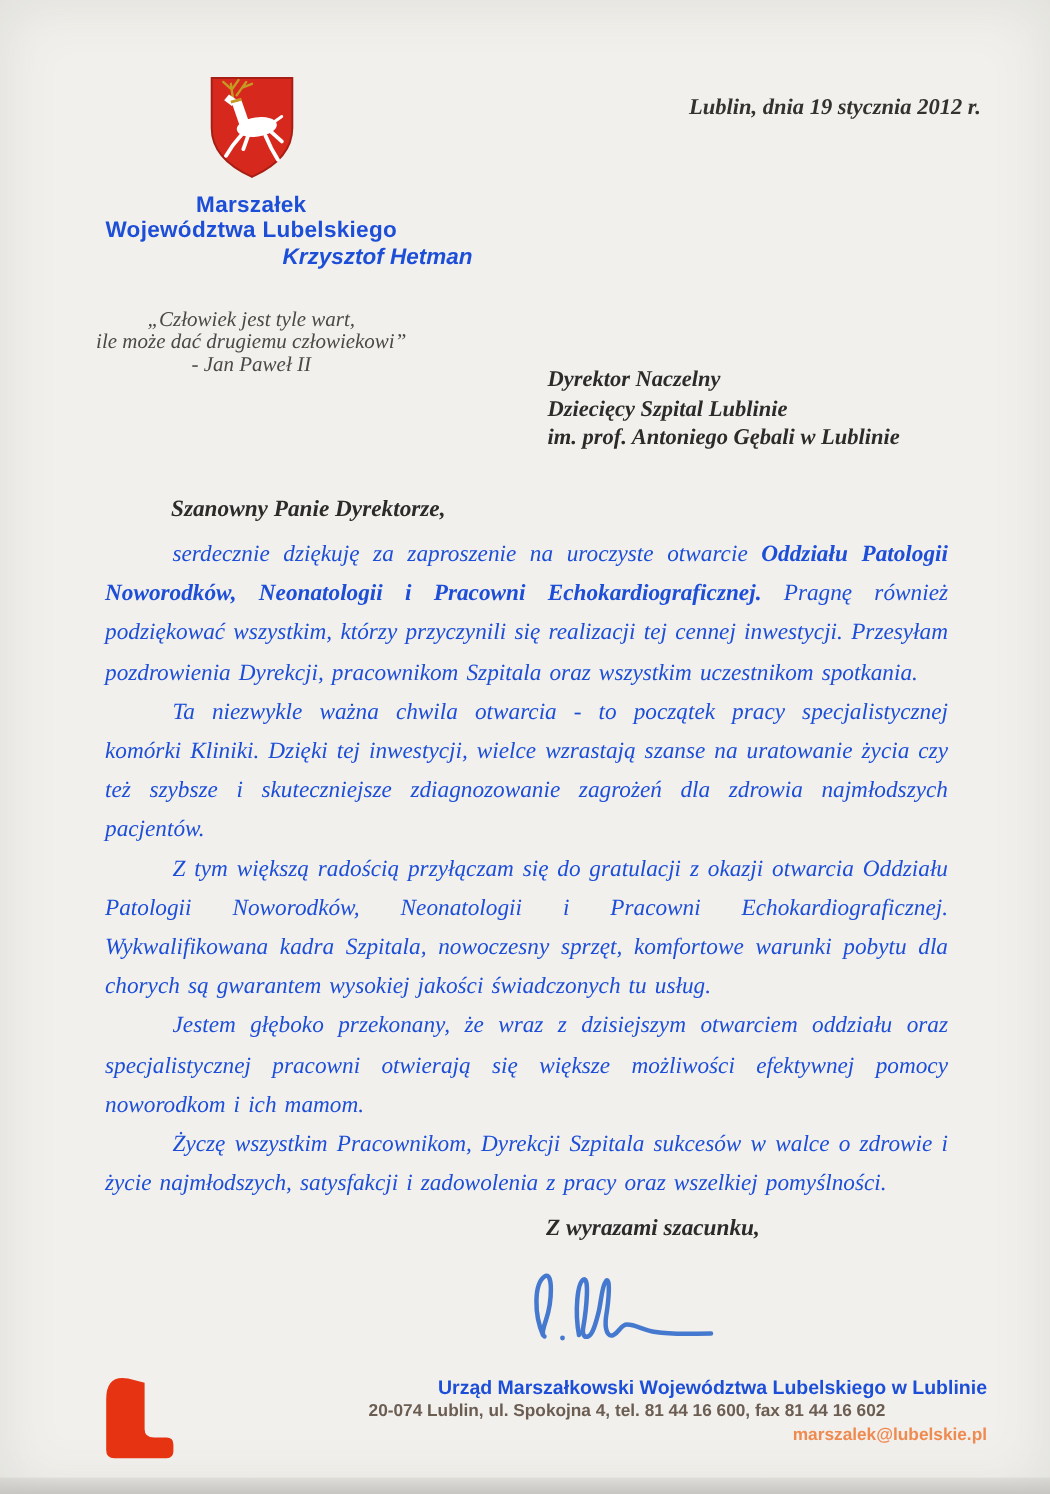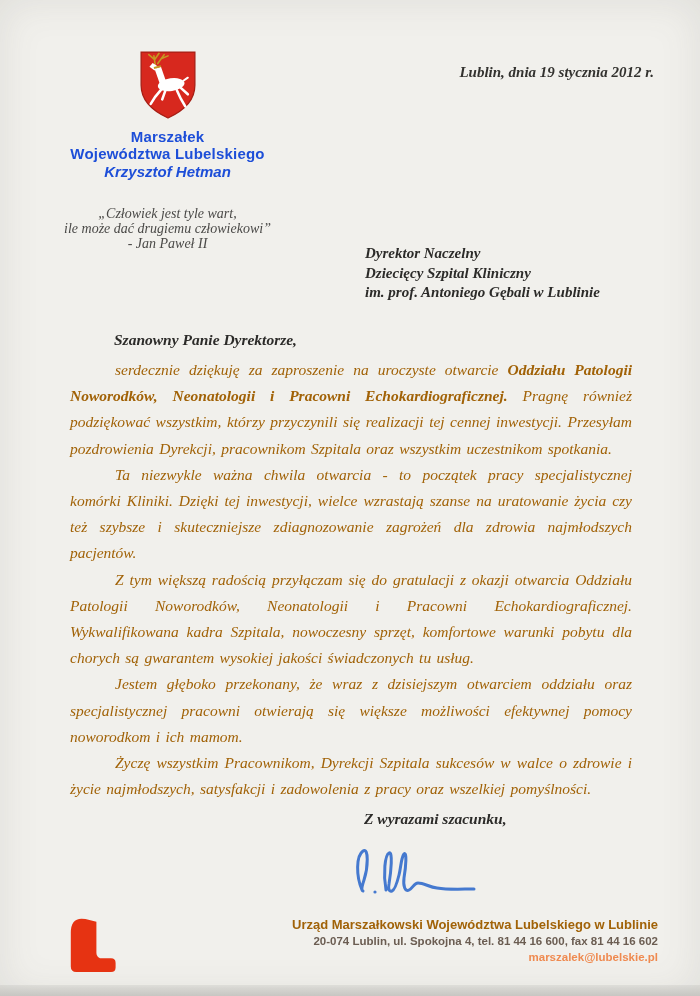--- a/index.html
+++ b/index.html
@@ -21,21 +21,21 @@
   }
   
   .crest{position:absolute;left:136px;top:48px;width:64px;height:74px;}
   .sender-block{
     position:absolute;left:20px;top:128px;width:295px;
     text-align:center;
     font-family:"Liberation Sans", sans-serif;
     color:#1d4ed8;
   }
   .sender-title{font-size:15px;font-weight:bold;line-height:17px;letter-spacing:0.2px;}
-  .sender-name{font-size:15px;font-weight:bold;font-style:italic;line-height:18px;margin-top:1px;}
+  .sender-name{font-size:15px;font-weight:bold;font-style:italic;line-height:18px;margin-top:1px;text-align:right;}
   .quote-block{
     position:absolute;left:20px;top:206px;width:295px;
     text-align:center;
     font-style:italic;font-weight:normal;
     font-size:14px;line-height:15px;color:#4a4947;
   }
   .date-line{
     position:absolute;right:46px;top:64px;
     font-style:italic;font-weight:bold;font-size:15px;color:#33322f;
   }
@@ -45,38 +45,38 @@
     font-style:italic;font-weight:bold;font-size:15px;line-height:19.5px;color:#2c2b29;
   }
   
   .salutation{
     position:absolute;left:114px;top:331px;
     font-style:italic;font-weight:bold;font-size:15.5px;color:#2c2b29;
   }
   .letter-body{
     position:absolute;left:70px;top:357px;width:562px;
     font-style:italic;font-size:15.5px;line-height:26.2px;
-    text-align:justify;word-spacing:1.5px;color:#a16207;
+    text-align:justify;word-spacing:1.5px;color:#1d4ed8;
   }
   .letter-body p{margin:0;text-indent:45px;}
   .letter-body b{font-weight:bold;}
   .closing{
     position:absolute;left:364px;top:810px;
     font-style:italic;font-weight:bold;font-size:15.5px;color:#2c2b29;
   }
   .signature{position:absolute;left:348px;top:826px;width:145px;height:85px;}
   
   .footer-logo{position:absolute;left:58px;top:908px;width:64px;height:66px;}
   .footer-text{
     position:absolute;right:42px;top:916px;width:480px;
     text-align:right;
     font-family:"Liberation Sans", sans-serif;
   }
-  .footer-org{font-size:13px;font-weight:bold;color:#a16207;line-height:17px;}
-  .footer-address{font-size:11.5px;font-weight:bold;color:#6b5d52;line-height:16px;}
+  .footer-org{font-size:13px;font-weight:bold;color:#1d4ed8;line-height:17px;}
+  .footer-address{font-size:11.5px;font-weight:bold;color:#6b5d52;line-height:16px;text-align:center;}
   .footer-email{font-size:11.5px;font-weight:bold;color:#ef8a50;line-height:16px;}
 </style>
 </head>
 <body>
 
 <div class="page">
 
   <svg class="crest" viewBox="0 0 100 115">
     <path d="M8,6 L92,6 L92,58 Q92,90 50,109 Q8,90 8,58 Z" fill="#d7281e" stroke="#a61e14" stroke-width="2"></path>
     <path d="M30,26 L28,12 M29,18 L20,10 M29,18 L36,8 M34,24 L44,10 M40,16 L50,12" stroke="#c49a22" stroke-width="2.5" fill="none" stroke-linecap="round"></path>
@@ -97,21 +97,21 @@
   <div class="quote-block">
     <div>„Człowiek jest tyle wart,</div>
     <div>ile może dać drugiemu człowiekowi”</div>
     <div>- Jan Paweł II</div>
   </div>
 
   <div class="date-line">Lublin, dnia 19 stycznia 2012 r.</div>
 
   <div class="recipient">
     <div>Dyrektor Naczelny</div>
-    <div>Dziecięcy Szpital Kliniczny</div>
+    <div>Dziecięcy Szpital Lublinie</div>
     <div>im. prof. Antoniego Gębali w Lublinie</div>
   </div>
 
   <div class="salutation">Szanowny Panie Dyrektorze,</div>
 
   <div class="letter-body">
     <p><span>serdecznie dziękuję za zaproszenie na uroczyste otwarcie </span><b>Oddziału Patologii Noworodków, Neonatologii i Pracowni Echokardiograficznej.</b><span> Pragnę również podziękować wszystkim, którzy przyczynili się realizacji tej cennej inwestycji. Przesyłam pozdrowienia Dyrekcji, pracownikom Szpitala oraz wszystkim uczestnikom spotkania.</span></p>
     <p><span>Ta niezwykle ważna chwila otwarcia - to początek pracy specjalistycznej komórki Kliniki. Dzięki tej inwestycji, wielce wzrastają szanse na uratowanie życia czy też szybsze i skuteczniejsze zdiagnozowanie zagrożeń dla zdrowia najmłodszych pacjentów.</span></p>
     <p><span>Z tym większą radością przyłączam się do gratulacji z okazji otwarcia Oddziału Patologii Noworodków, Neonatologii i Pracowni Echokardiograficznej. Wykwalifikowana kadra Szpitala, nowoczesny sprzęt, komfortowe warunki pobytu dla chorych są gwarantem wysokiej jakości świadczonych tu usług.</span></p>
     <p><span>Jestem głęboko przekonany, że wraz z dzisiejszym otwarciem oddziału oraz specjalistycznej pracowni otwierają się większe możliwości efektywnej pomocy noworodkom i ich mamom.</span></p>

